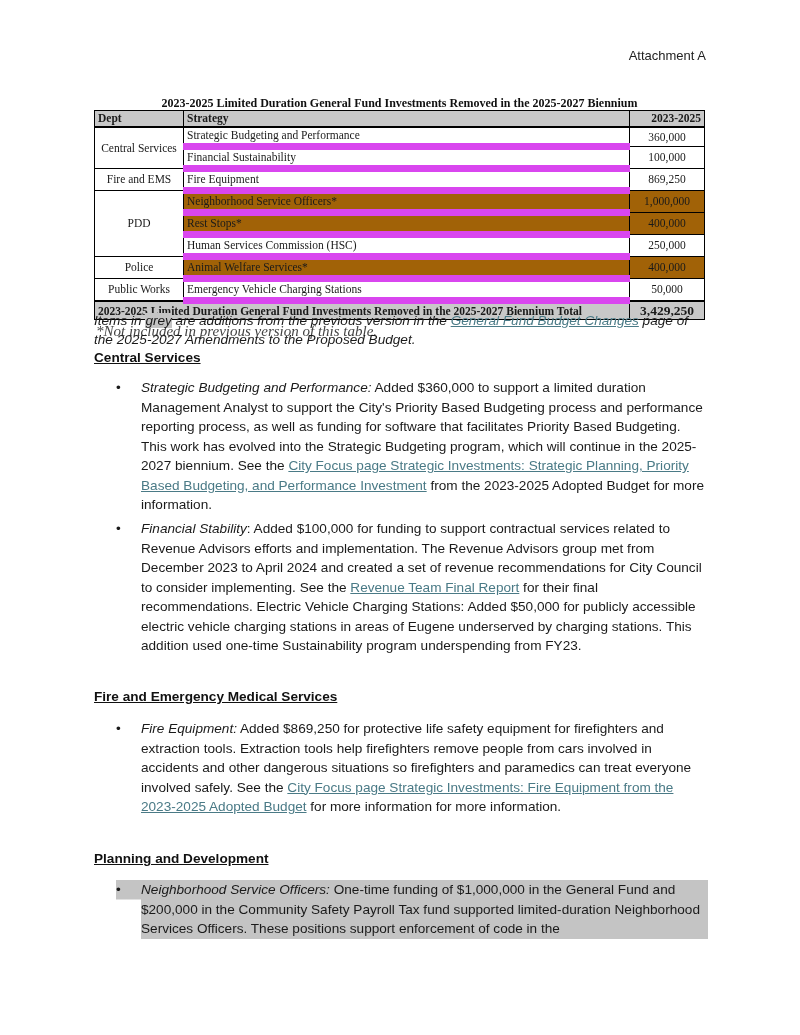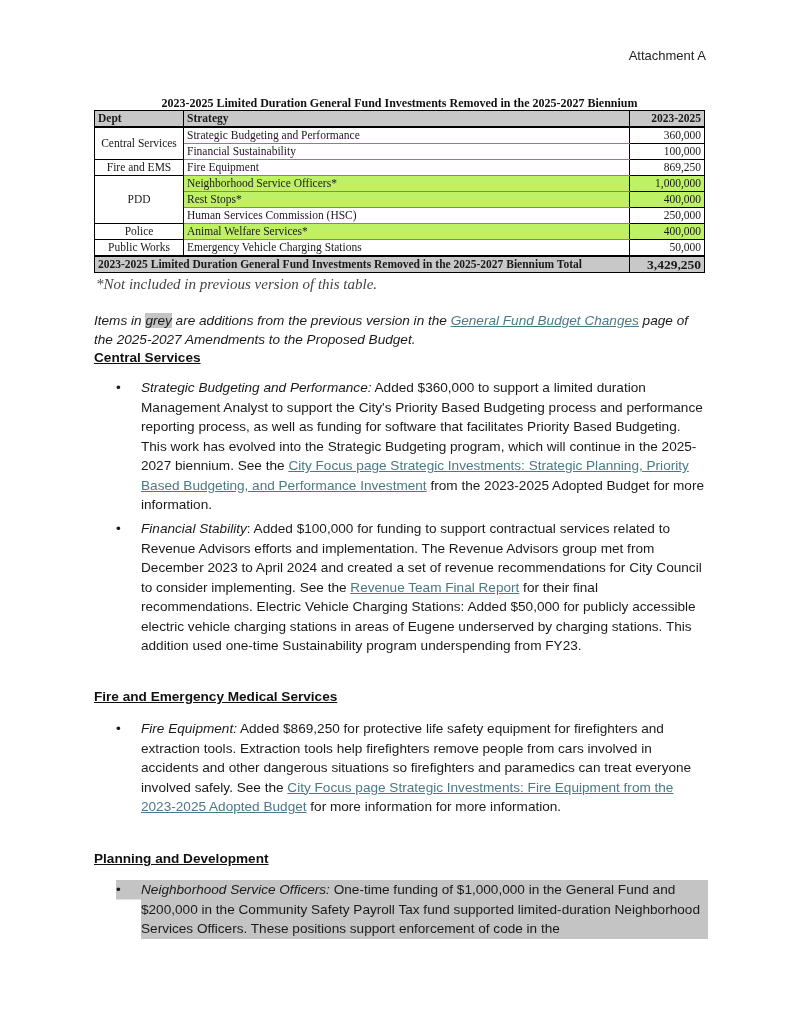--- a/index.html
+++ b/index.html
@@ -5,23 +5,23 @@
   html, body { margin: 0; padding: 0; background: #ffffff; }
   body { width: 800px; height: 1035px; position: relative; overflow: hidden; font-family: "Liberation Sans", sans-serif; color: #1a1a1a; }
   .attachment { position: absolute; top: 48px; right: 94px; font-size: 13px; color: #222; }
   .tbl-wrap { position: absolute; left: 94px; top: 96px; width: 611px; }
   .tbl-title { text-align: center; font-family: "Liberation Serif", serif; font-weight: bold; font-size: 12px; line-height: 14px; color: #111; }
   table { border-collapse: collapse; width: 100%; font-family: "Liberation Serif", serif; font-size: 11.5px; line-height: 13px; }
   td, th { border: 1px solid #000; padding: 1px 3px; height: 13px; }
   th { background: #c8c8c8; text-align: left; font-weight: bold; border-bottom: 2px solid #000; }
   th.num { text-align: right; }
   td.dept { text-align: center; vertical-align: middle; }
-  td.num { text-align: right; }
-  td.strat { border-bottom: 1px solid #d946ef; }
-  tr.added td.strat, tr.added td.num { background: #bef264; }
+  td.num { text-align: center; }
+  td.strat { border-bottom: 7px solid #d946ef; }
+  tr.added td.strat, tr.added td.num { background: #a16207; }
   tr.total td { background: #c8c8c8; font-weight: bold; border-top: 2px solid #000; }
   tr.total td.num { font-size: 13.5px; }
   .tbl-note { font-family: "Liberation Serif", serif; font-style: italic; font-size: 15px; color: #444; margin-top: 3px; margin-left: 2px; }
   .body-text { position: absolute; left: 94px; width: 612px; font-size: 13.6px; line-height: 19px; color: #1a1a1a; }
   .intro { top: 311px; font-style: italic; }
   .hl { background: #c4c4c4; }
   a.lnk { color: #4a7a86; text-decoration: underline; }
   .heading { position: absolute; left: 94px; font-weight: bold; font-size: 13.6px; text-decoration: underline; color: #111; }
   .bullet { position: absolute; left: 116px; width: 592px; font-size: 13.6px; line-height: 19.5px; }
   .bullet .dot { position: absolute; left: 0; top: 0; }

